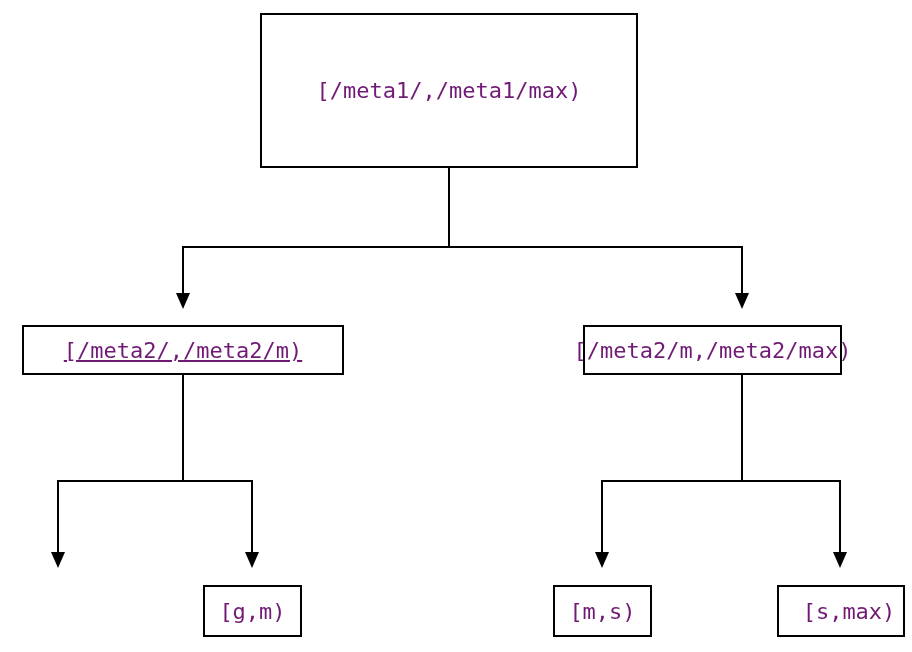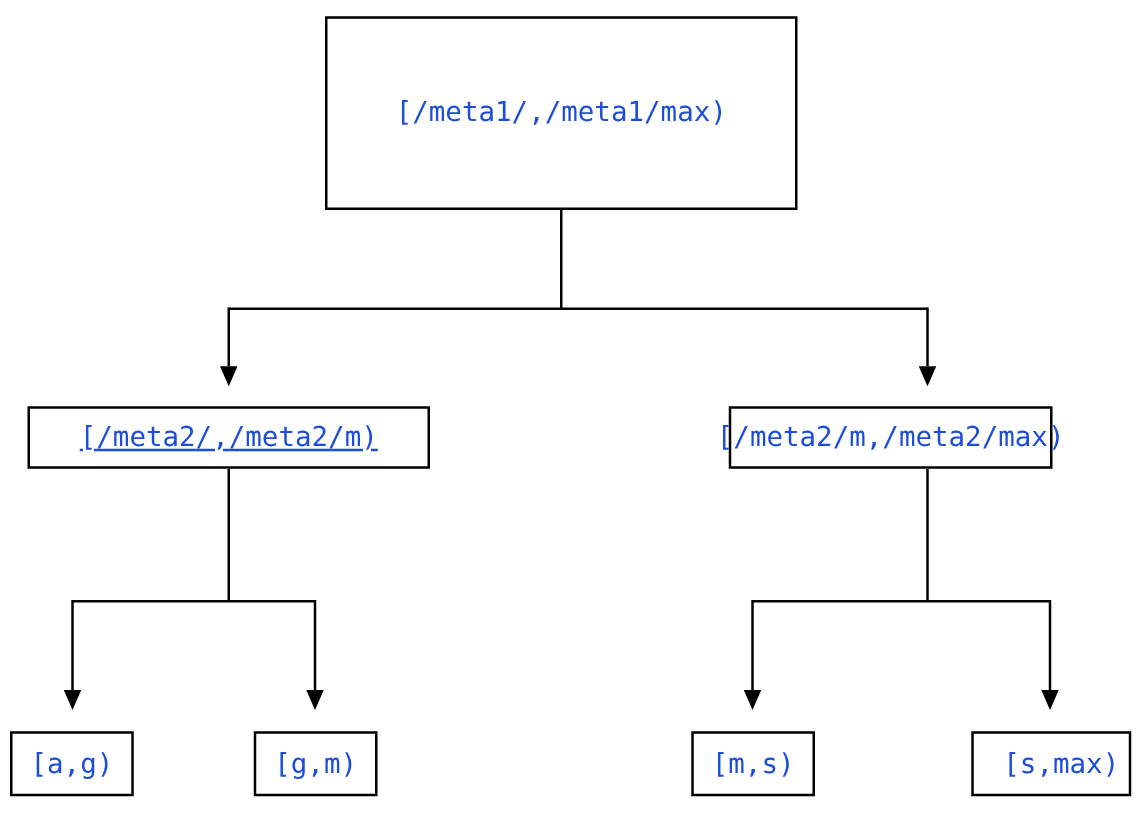--- a/index.html
+++ b/index.html
@@ -16,21 +16,21 @@
     left: 0; top: 0;
     width: 912px; height: 652px;
   }
   .edge { stroke: #000000; stroke-width: 2; fill: none; }
   .arrowhead { fill: #000000; stroke: none; }
   .node {
     position: absolute;
     box-sizing: border-box;
     border: 2px solid #000000;
     background: #ffffff;
-    color: #1d4ed8;
+    color: #701a75;
     display: flex;
     align-items: center;
     justify-content: center;
     font-size: 22px;
     white-space: nowrap;
   }
   .node-root  { left: 260px; top: 13px;  width: 378px; height: 155px; }
   .node-left  { left: 22px;  top: 325px; width: 322px; height: 50px; text-decoration: underline; }
   .node-right { left: 583px; top: 325px; width: 259px; height: 50px; }
   .node-leaf-ag   { left: 8px;   top: 585px; width: 99px;  height: 52px; }
@@ -72,23 +72,20 @@
   </div>
 
   <div class="node node-left">
     <span>[/meta2/,/meta2/m)</span>
   </div>
 
   <div class="node node-right">
     <span>[/meta2/m,/meta2/max)</span>
   </div>
 
-  <div class="node node-leaf-ag">
-    <span>[a,g)</span>
-  </div>
 
   <div class="node node-leaf-gm">
     <span>[g,m)</span>
   </div>
 
   <div class="node node-leaf-ms">
     <span>[m,s)</span>
   </div>
 
   <div class="node node-leaf-smax">

